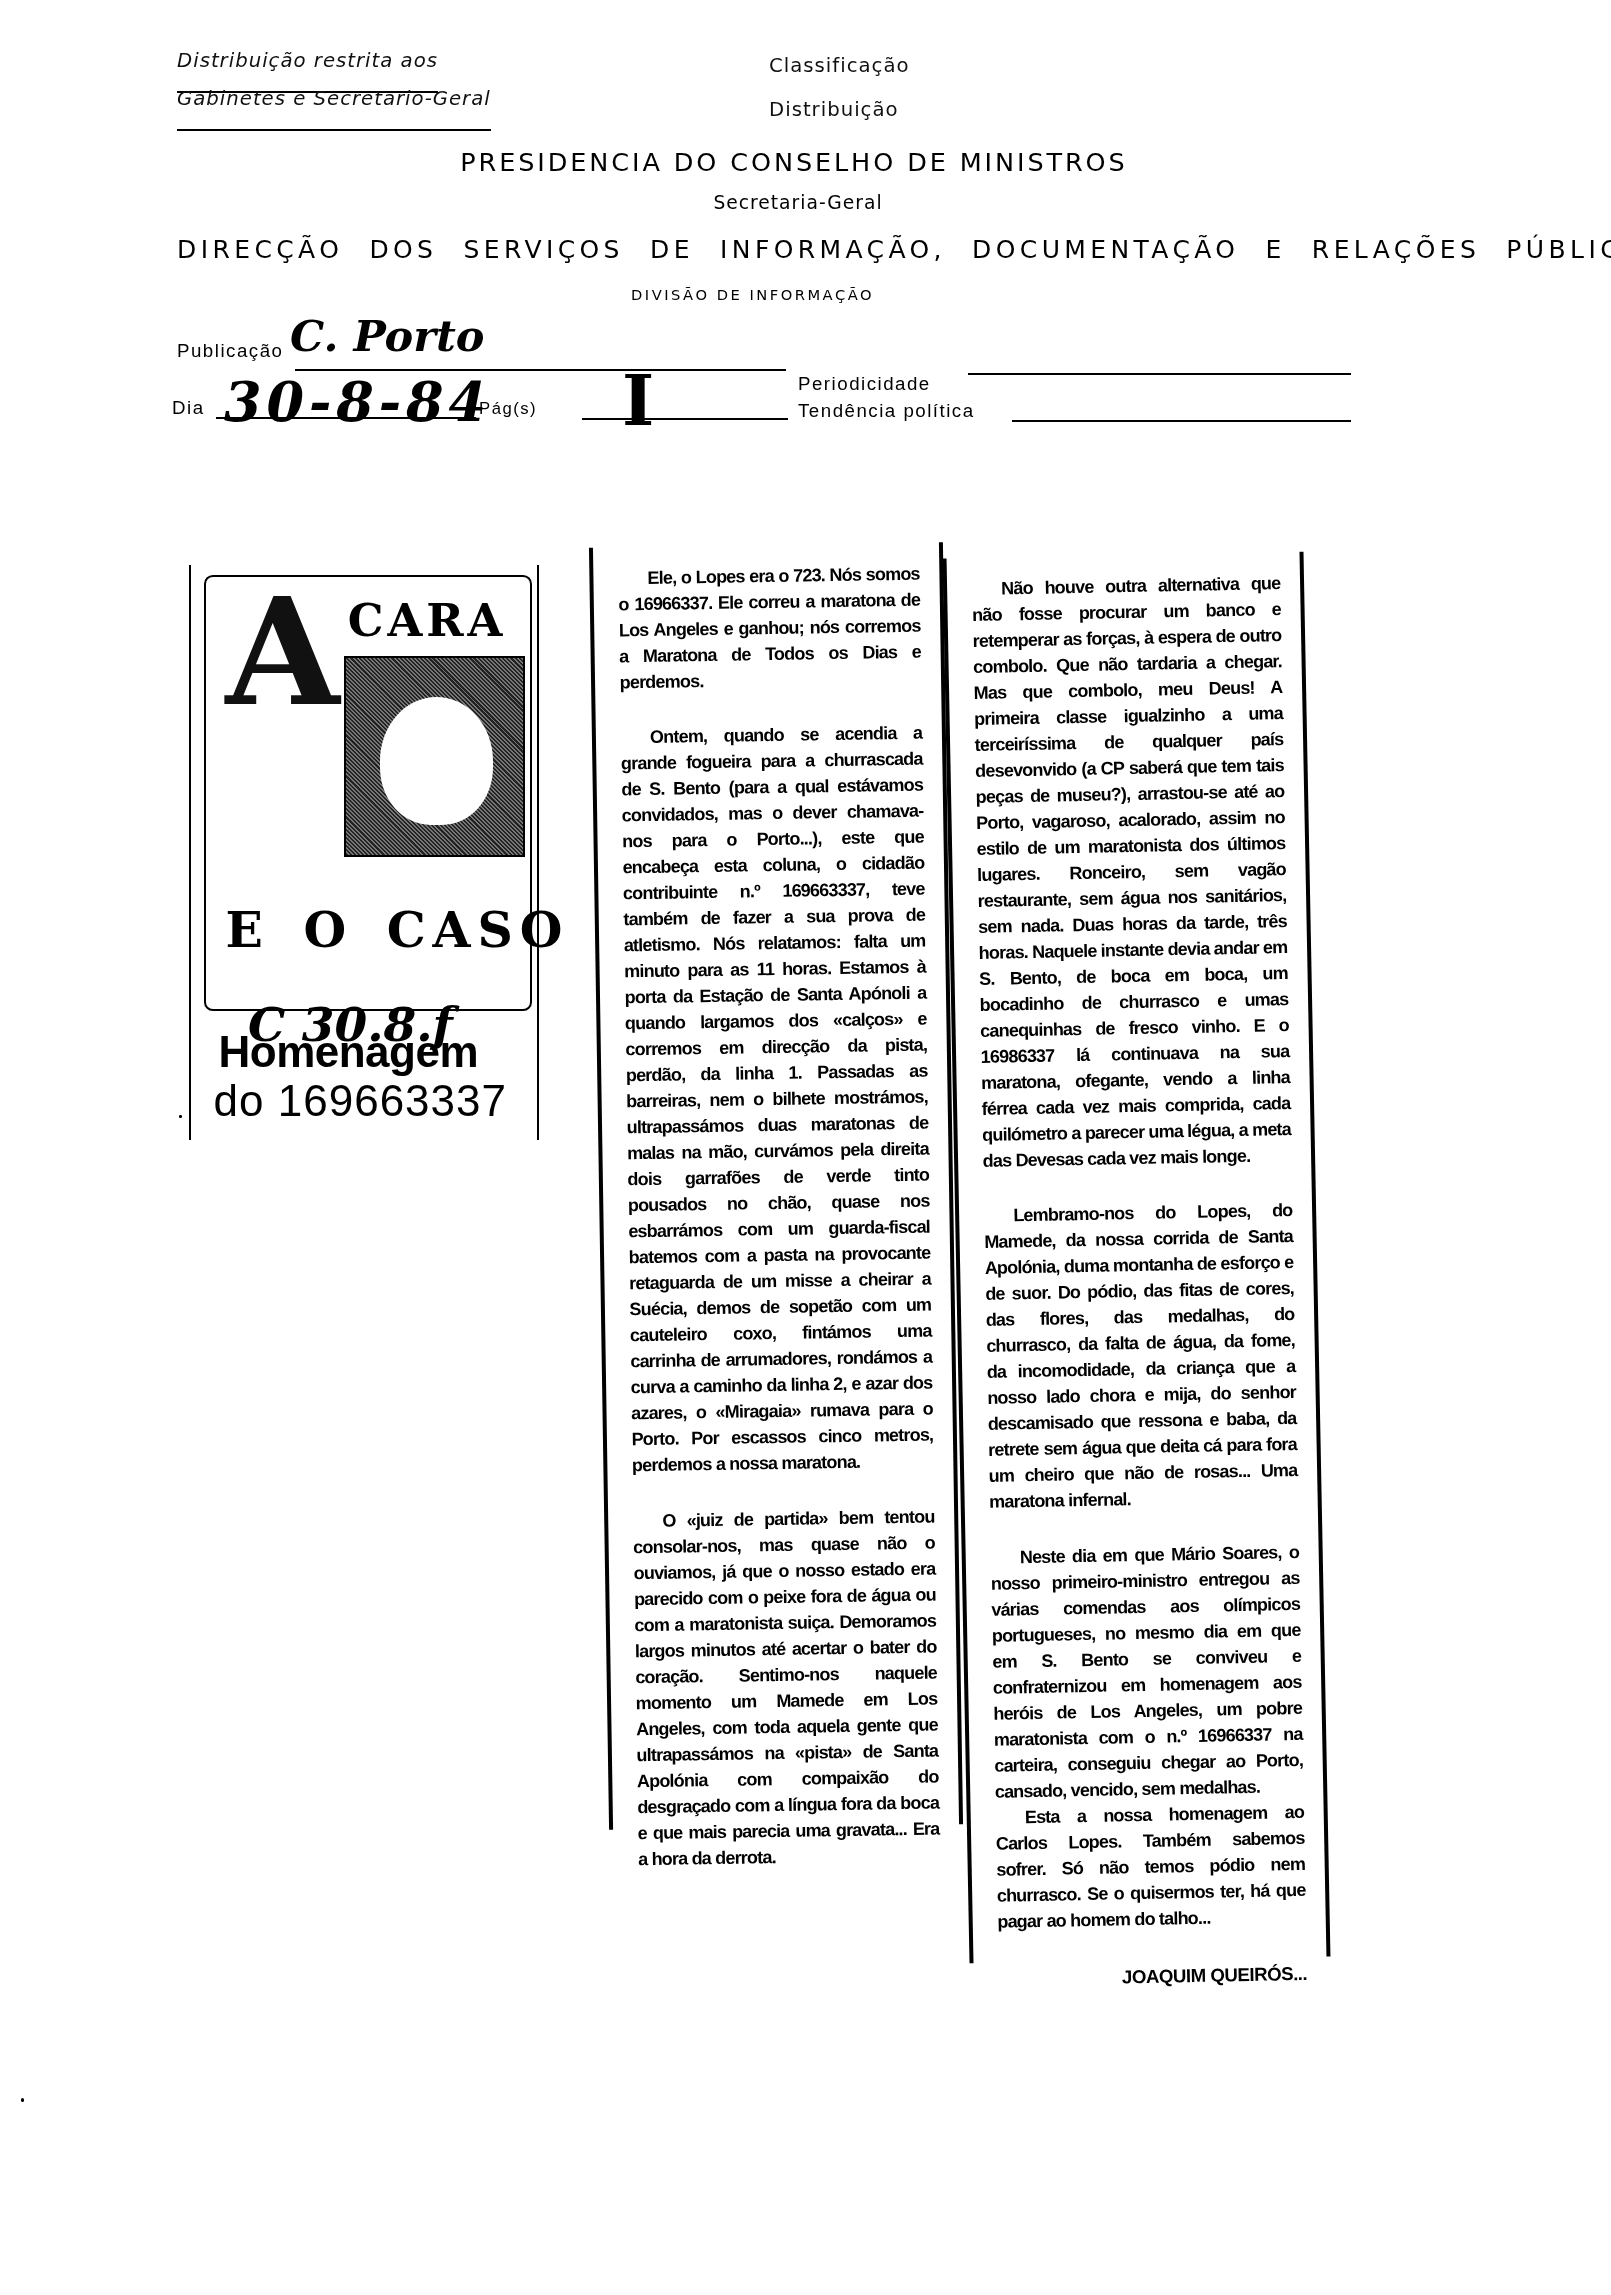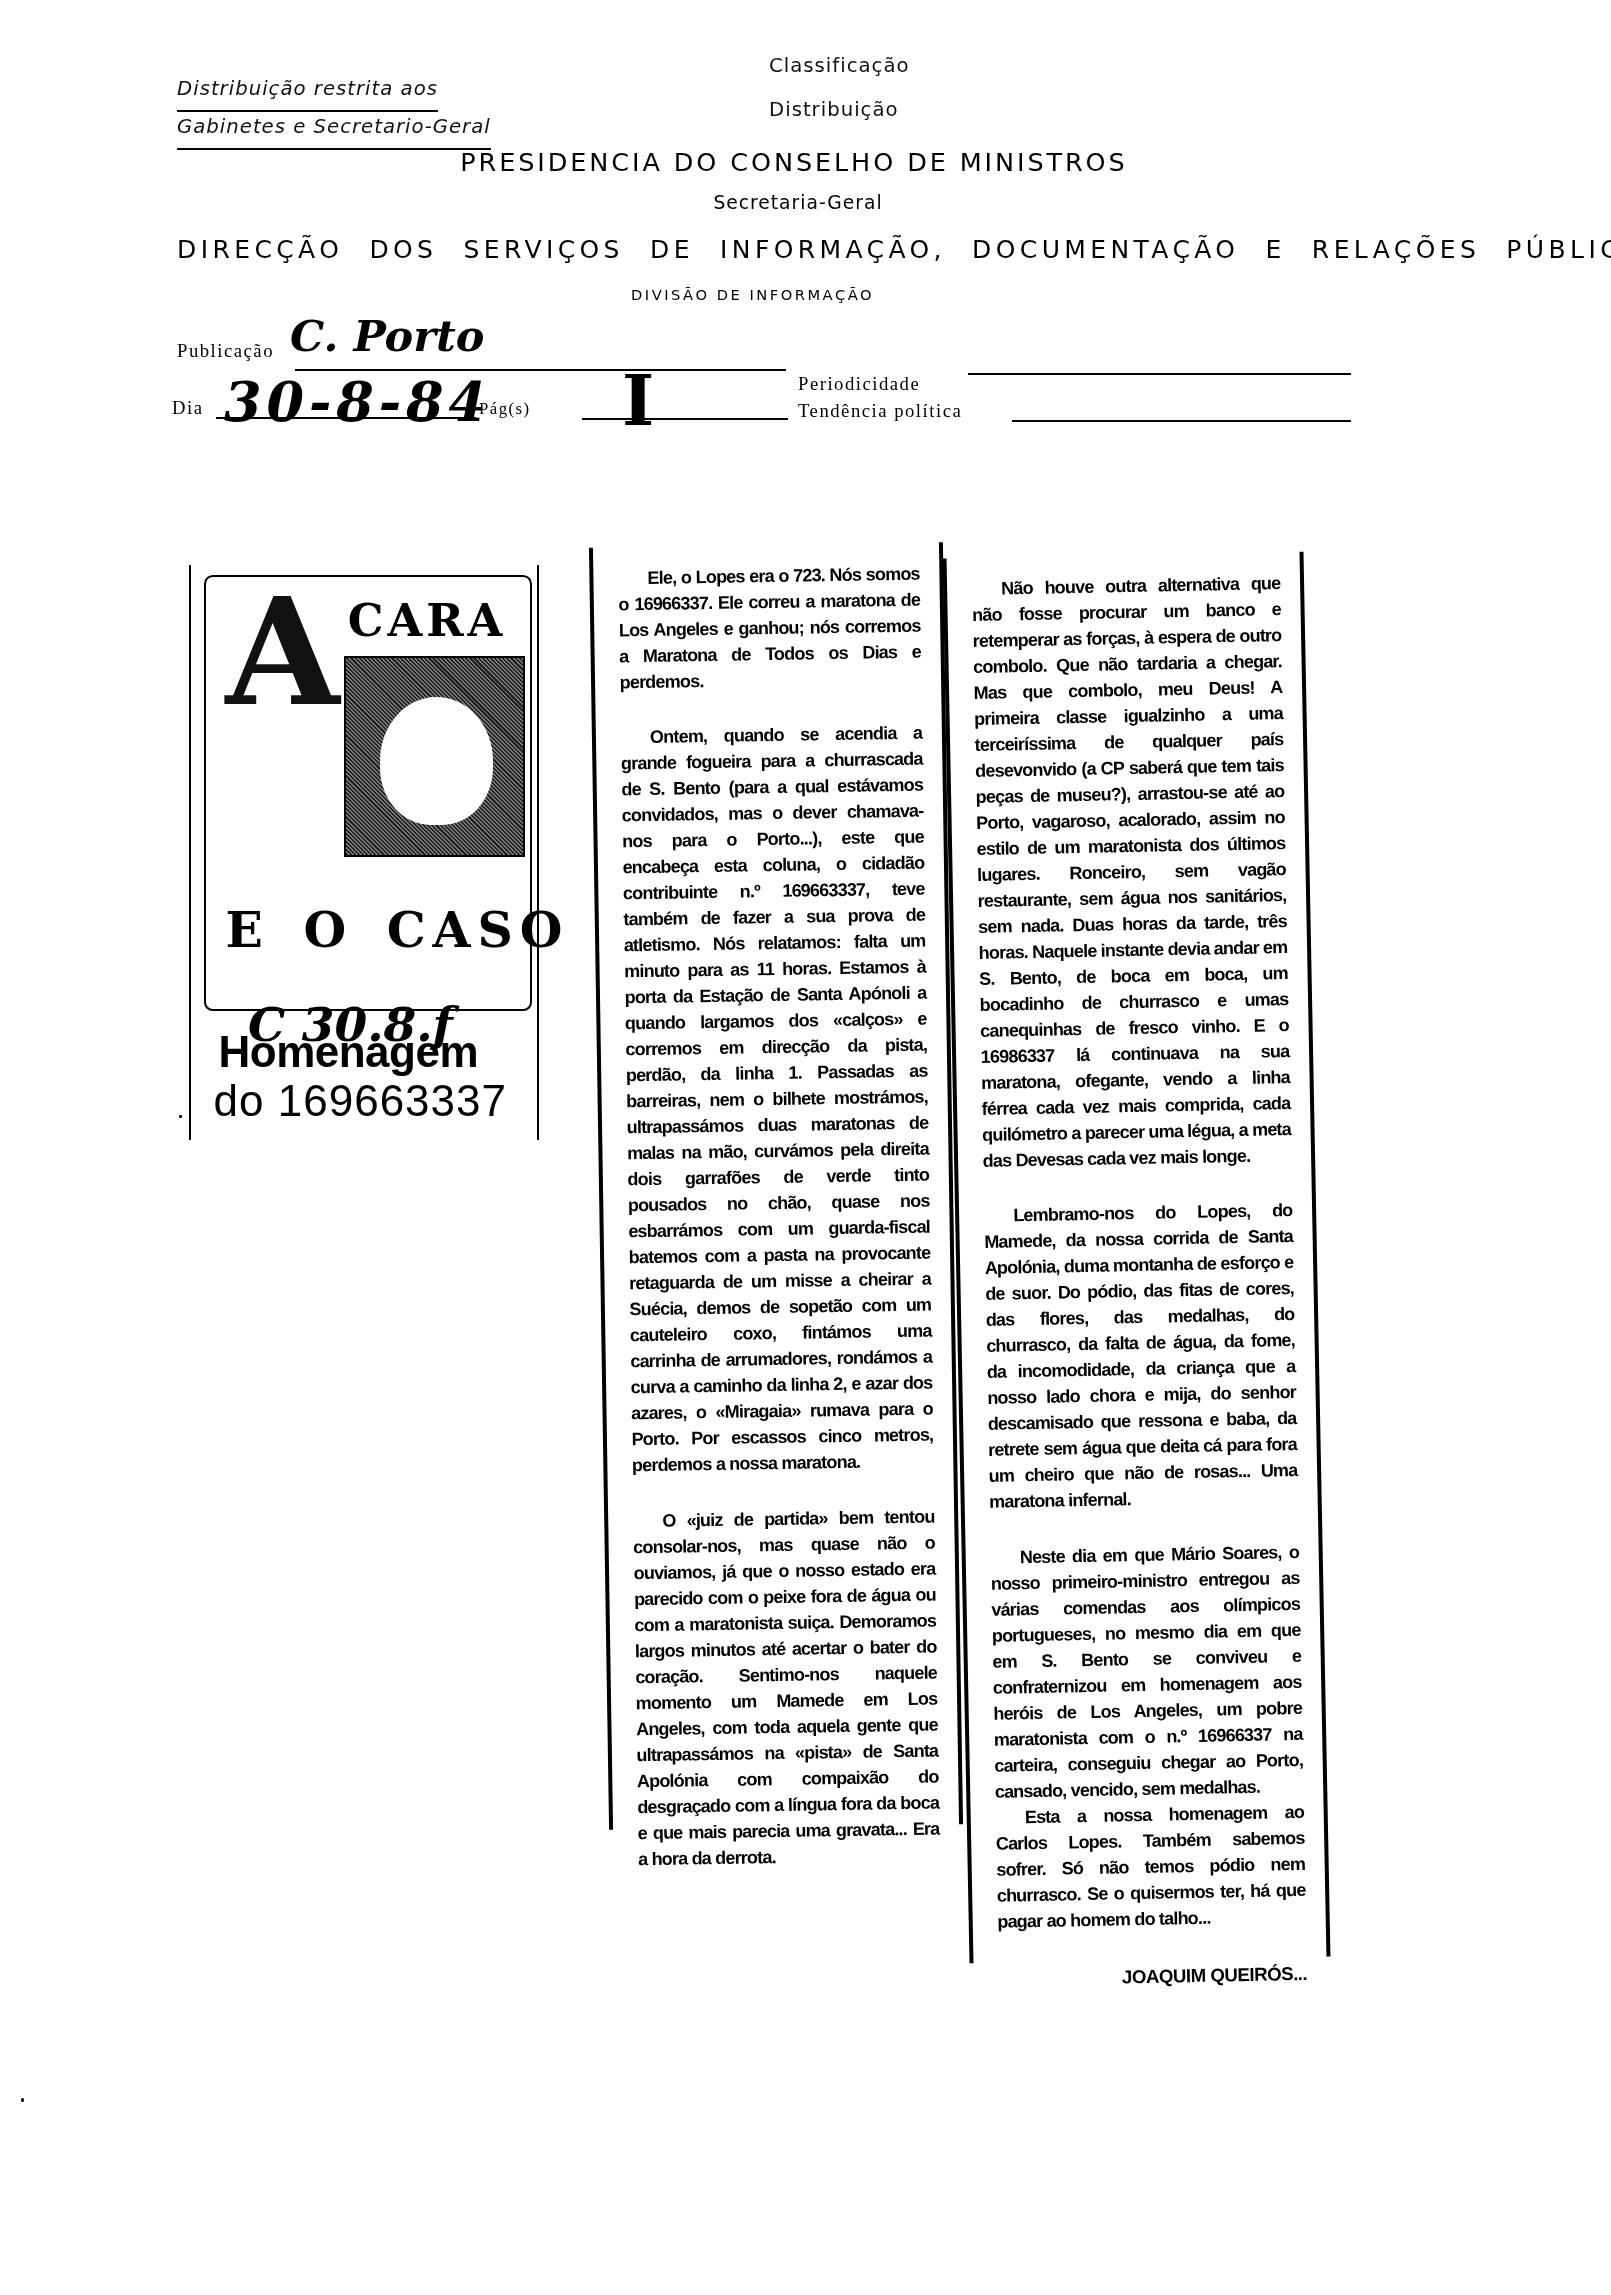--- a/index.html
+++ b/index.html
@@ -2,27 +2,27 @@
 <html style="font-size:7.9px"><head>
 <meta charset="utf-8">
 <style>
   html, body { margin:0; padding:0; background:#ffffff; }
   body { width:1612px; height:2295px; position:relative; overflow:hidden; color:#000; font-family:"Liberation Sans", sans-serif; }
   .abs { position:absolute; }
 
   
   .hdr-small { font-family:"DejaVu Sans", sans-serif; font-size:19.7px; letter-spacing:1px; font-weight:normal; color:#111; }
   .hdr-italic { font-style:italic; }
-  .ul { border-bottom:2.9px solid #000; padding-bottom:10px; display:inline-block;margin-top:28px; }
+  .ul { border-bottom:2.9px solid #000; padding-bottom:19px; display:inline-block; }
   .title { font-family:"DejaVu Sans", sans-serif; font-size:25.5px; letter-spacing:2.9px; width:1588px; text-align:center; left:0; }
   .subtitle { font-family:"DejaVu Sans", sans-serif; font-size:18.7px; letter-spacing:1px; width:1596px; text-align:center; left:0; }
   .direccao { font-family:"DejaVu Sans", sans-serif; font-size:25px; letter-spacing:4.4px; word-spacing:13.8px; white-space:nowrap; }
   .divisao { font-family:"DejaVu Sans", sans-serif; font-size:14.7px; letter-spacing:2.5px; }
 
-  .field-label { font-family:Liberation Serif, serif; font-size:18.7px; letter-spacing:1.5px; }
+  .field-label { font-family:Liberation Sans, sans-serif; font-size:18.7px; letter-spacing:1.5px; }
   .field-line { position:absolute; border-bottom:2.9px solid #000; }
   .handwritten { font-family:"DejaVu Serif", serif; font-style:italic; font-weight:bold; color:#000; }
 
   
   .clip { position:absolute; left:189px; top:565px; width:346px; height:575px; }
   .clip-frame { position:absolute; left:0; top:0; width:100%; height:100%; border-left:2.9px solid #000; border-right:2.9px solid #000; }
   .clip-inner { position:absolute; left:14.7px; top:9.8px; width:324px; height:432px; border:2px solid #000; border-radius:8.8px; background:#fff; }
   .big-a { position:absolute; left:19.7px; top:7.4px; font-family:"DejaVu Serif", serif; font-weight:bold; font-size:147px; line-height:138px; color:#111; }
   .cara { position:absolute; left:142px; top:17px; font-family:"DejaVu Serif", serif; font-weight:bold; font-size:45px; letter-spacing:3.9px; }
   .photo { position:absolute; left:138px; top:79px; width:177px; height:197px; border:2.9px solid #000; background:repeating-linear-gradient(45deg,#222 0 1.5px,#777 1.5px 2.9px); overflow:hidden; }

